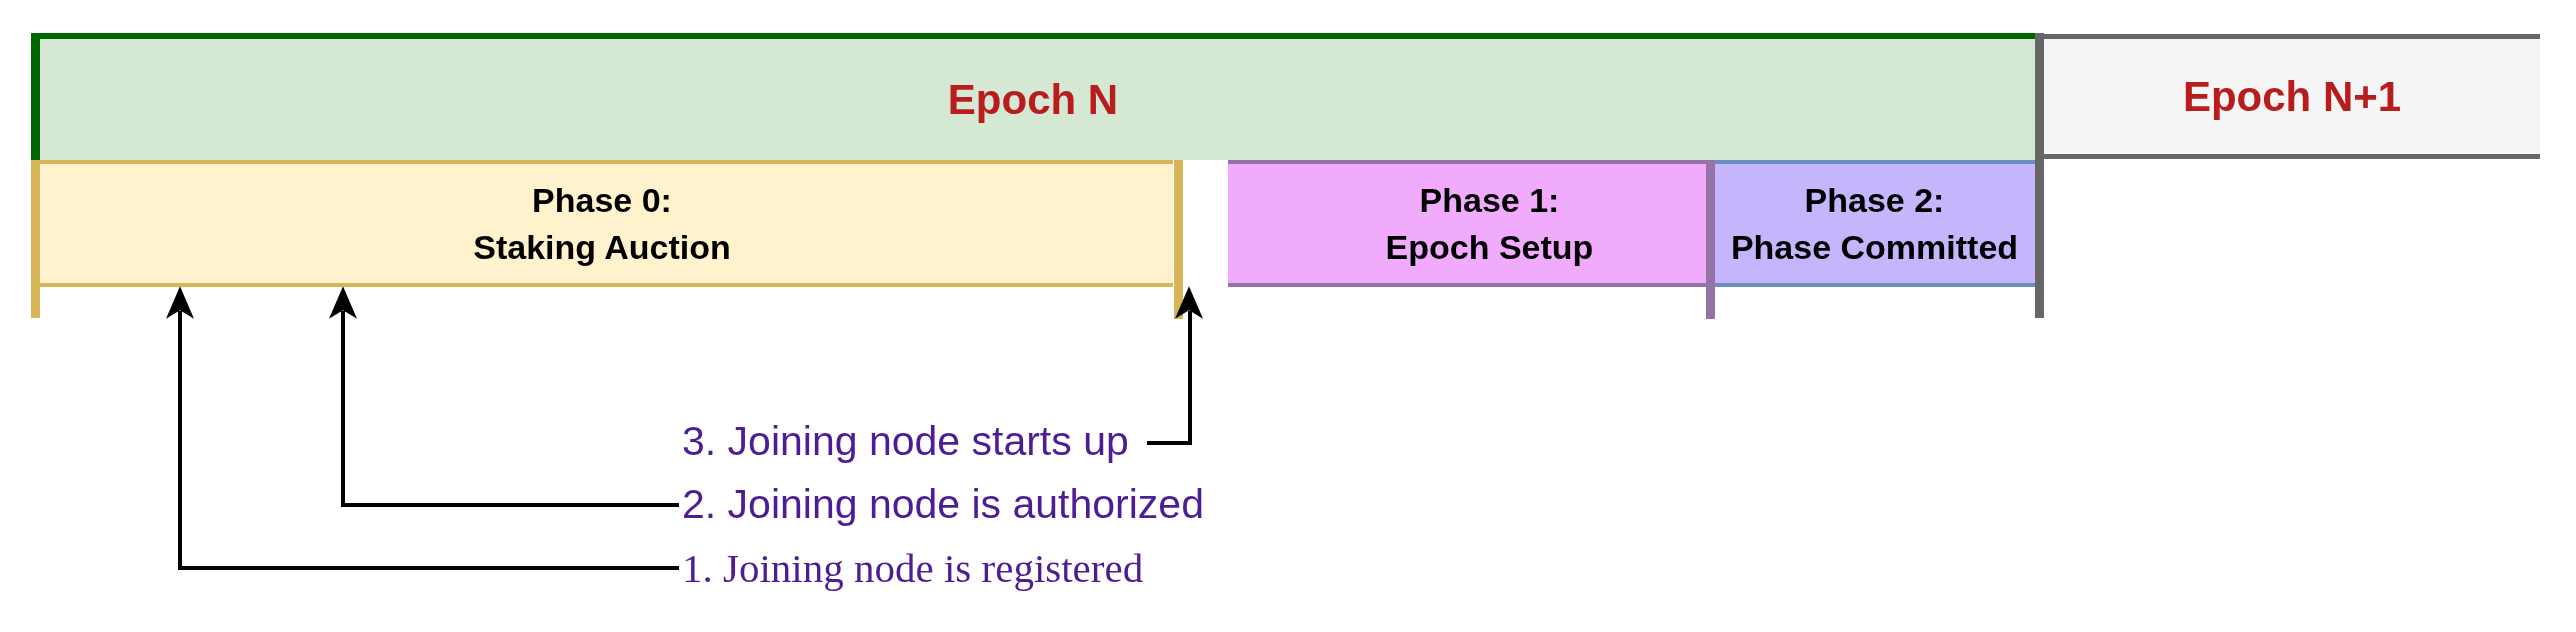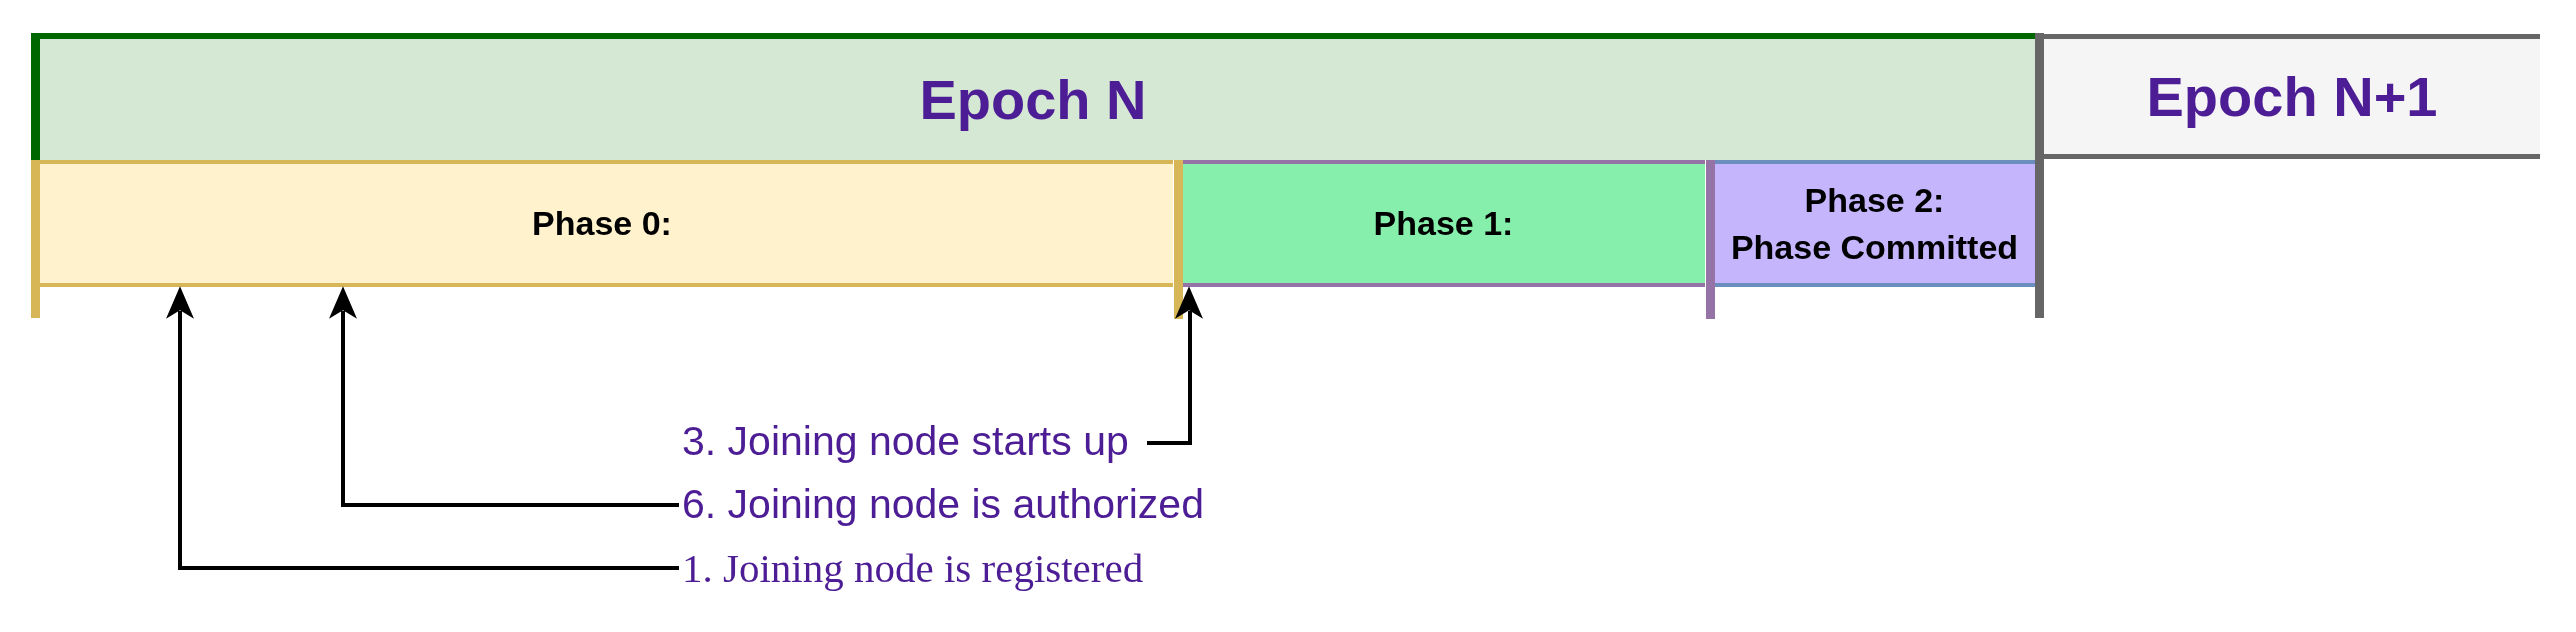--- a/index.html
+++ b/index.html
@@ -25,38 +25,38 @@
     display: flex; align-items: center; justify-content: center;
   }
   .epoch-n1 {
     left: 2044px; top: 34px; width: 496px; height: 125px;
     background: #f5f5f5;
     border-top: 5.5px solid #666666;
     border-bottom: 5.5px solid #666666;
     display: flex; align-items: center; justify-content: center;
   }
   .epoch-label {
-    font-size: 56px; font-weight: bold; color: #4c1d95;
+    font-size: 42px; font-weight: bold; color: #b91c1c;
     white-space: nowrap; line-height: 1;
   }
 
   
   .phase {
     top: 160px; height: 127px;
     display: flex; flex-direction: column; align-items: center; justify-content: center;
   }
   .phase0 {
     left: 31px; width: 1142px;
     background: #fff2cc;
     border-top: 4.7px solid #d6b656;
     border-bottom: 4.7px solid #d6b656;
   }
   .phase1 {
-    left: 1182px; width: 523px;
-    background: #86efac;
+    left: 1228px; width: 523px;
+    background: #f0abfc;
     border-top: 4.7px solid #9673a6;
     border-bottom: 4.7px solid #9673a6;
   }
   .phase2 {
     left: 1714px; width: 321px;
     background: #c4b5fd;
     border-top: 4.7px solid #6c8ebf;
     border-bottom: 4.7px solid #6c8ebf;
   }
   .phase-line {
@@ -102,23 +102,25 @@
 
   <div class="abs epoch-n">
     <span class="epoch-label">Epoch N</span>
   </div>
   <div class="abs epoch-n1">
     <span class="epoch-label">Epoch N+1</span>
   </div>
 
   <div class="abs phase phase0">
     <span class="phase-line">Phase 0:</span>
+    <span class="phase-line">Staking Auction</span>
   </div>
   <div class="abs phase phase1">
     <span class="phase-line">Phase 1:</span>
+    <span class="phase-line">Epoch Setup</span>
   </div>
   <div class="abs phase phase2">
     <span class="phase-line">Phase 2:</span>
     <span class="phase-line">Phase Committed</span>
   </div>
 
   <div class="abs marker-green-left"></div>
   <div class="abs marker-gold-left"></div>
   <div class="abs marker-gold-mid"></div>
   <div class="abs marker-purple"></div>
@@ -135,17 +137,17 @@
     <path d="M18 0 L36 42 L18 31 L0 42 Z" fill="#000000"></path>
   </svg>
   <svg class="abs arrowhead ah2" viewBox="0 0 36 42">
     <path d="M18 0 L36 42 L18 31 L0 42 Z" fill="#000000"></path>
   </svg>
   <svg class="abs arrowhead ah3" viewBox="0 0 36 42">
     <path d="M18 0 L36 42 L18 31 L0 42 Z" fill="#000000"></path>
   </svg>
 
   <div class="abs annotation annot-3">3. Joining node starts up</div>
-  <div class="abs annotation annot-2">6. Joining node is authorized</div>
+  <div class="abs annotation annot-2">2. Joining node is authorized</div>
   <div class="abs annotation annot-1">1. Joining node is registered</div>
 
 </div>
 
 
 </body></html>

